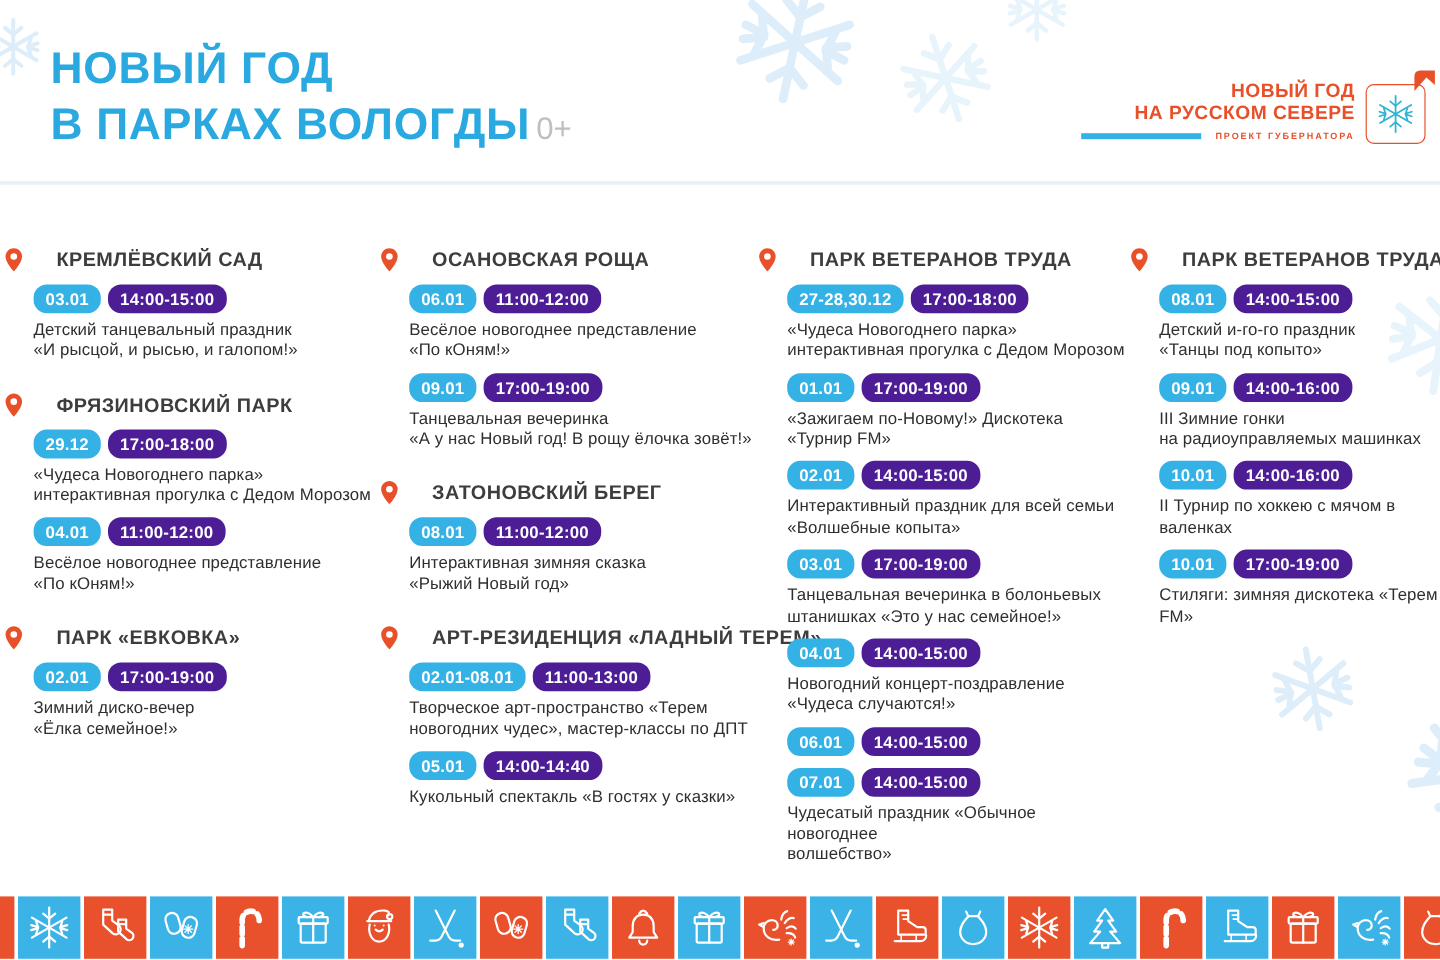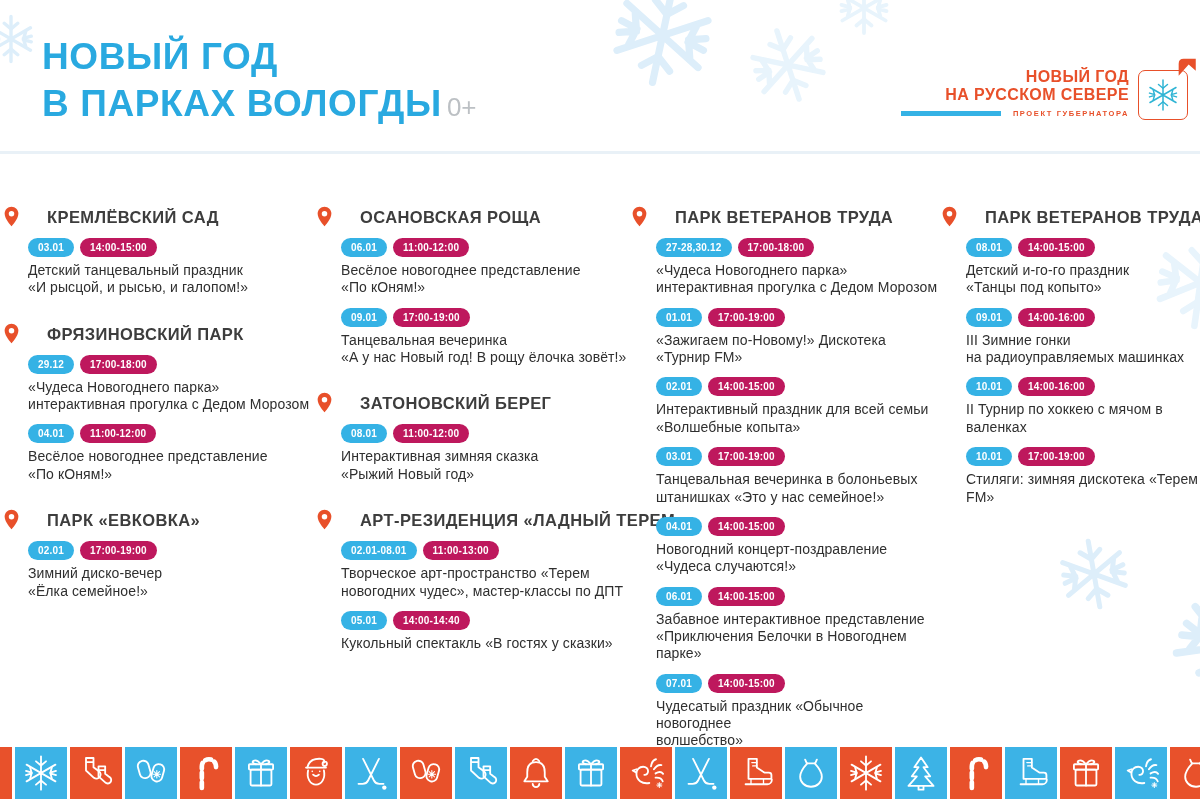--- a/index.html
+++ b/index.html
@@ -38,25 +38,25 @@
   .col:nth-child(1){left:4px;width:306px;}
   .col:nth-child(2){left:317px;width:312px;}
   .col:nth-child(3){left:632px;width:306px;}
   .col:nth-child(4){left:942px;width:258px;}
   .park{margin-bottom:26px;}
   .park-head{display:flex;align-items:flex-start;gap:28px;margin-left:-24px;margin-bottom:10px;}
   .pin{width:15px;height:21px;flex:0 0 auto;margin-top:0px;}
   .park-name{font-size:16.5px;font-weight:700;color:#3d3d3d;letter-spacing:.4px;white-space:nowrap;margin-top:2px;}
   .event{margin-bottom:10px;}
   .badges{margin-bottom:5px;}
-  .badge{display:inline-block;color:#fff;font-size:10px;font-weight:700;
+  .badge{display:inline-block;color:#fff;font-size:14px;font-weight:700;
     padding:4px 10px 4px;border-radius:11px;letter-spacing:.2px;}
   .badge + .badge{margin-left:6px;}
   .badge-date{background:#35b2e5;}
-  .badge-time{background:#be185d;}
+  .badge-time{background:#4c1d95;}
   .desc{font-size:14px;line-height:1.24;color:#2f2f2f;white-space:pre-line;letter-spacing:.1px;}
   
   #strip{position:absolute;left:-40px;bottom:1px;display:flex;gap:3px;}
   .sq{width:52px;height:52px;flex:0 0 auto;display:flex;align-items:center;justify-content:center;}
   .sq-b{background:#3cb3e6;}
   .sq-o{background:#e8512b;}
   .icon-svg{stroke:#fff;fill:none;stroke-width:2.2;stroke-linecap:round;stroke-linejoin:round;}
   .sq-icon{width:40px;height:40px;}
   .hidden-defs{position:absolute;width:0;height:0;overflow:hidden;}
 </style>
@@ -312,22 +312,20 @@
           <div class="desc">Танцевальная вечеринка в болоньевых
 штанишках «Это у нас семейное!»</div>
         </div>
         <div class="event">
           <div class="badges"><span class="badge badge-date">04.01</span><span class="badge badge-time">14:00-15:00</span></div>
           <div class="desc">Новогодний концерт-поздравление
 «Чудеса случаются!»</div>
         </div>
         <div class="event">
           <div class="badges"><span class="badge badge-date">06.01</span><span class="badge badge-time">14:00-15:00</span></div>
-          <div class="desc">Забавное интерактивное представление
-«Приключения Белочки в Новогоднем парке»</div>
         </div>
         <div class="event">
           <div class="badges"><span class="badge badge-date">07.01</span><span class="badge badge-time">14:00-15:00</span></div>
           <div class="desc">Чудесатый праздник «Обычное новогоднее
 волшебство»</div>
         </div>
       </div>
     </div>
     <div class="col">
       <div class="park">

